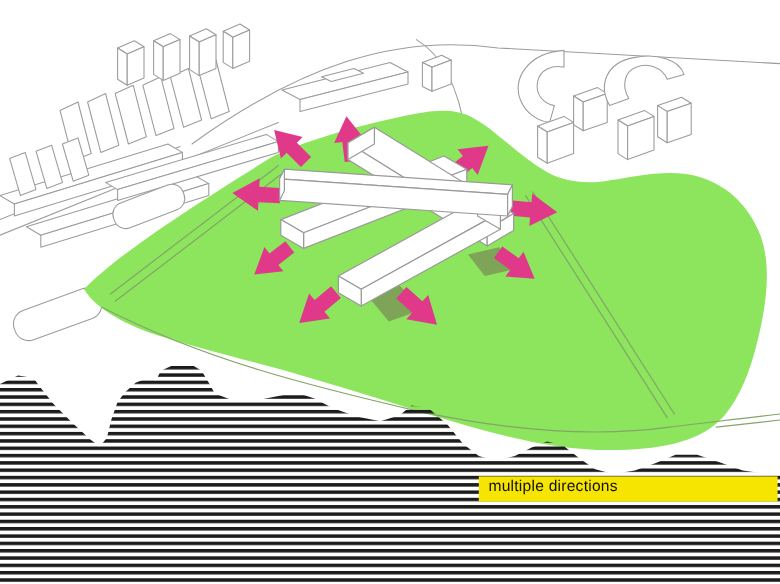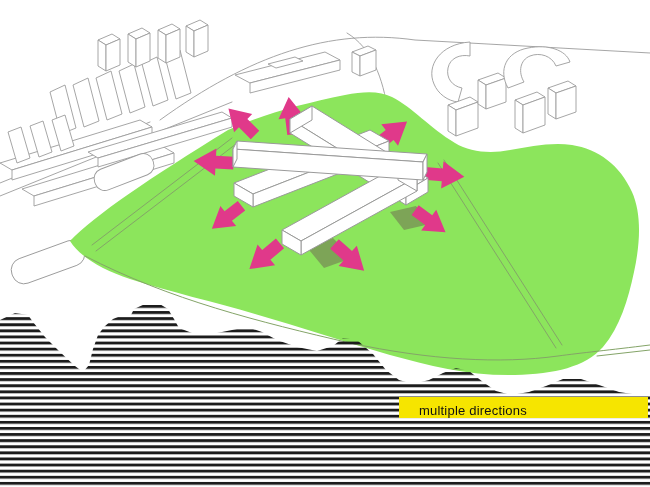--- a/index.html
+++ b/index.html
@@ -18,22 +18,22 @@
   .wire{fill:#fff;stroke:var(--wireframe-gray);stroke-width:0.9;stroke-linejoin:round;}
   .wireline{fill:none;stroke:var(--wireframe-gray);stroke-width:0.9;stroke-linejoin:round;stroke-linecap:round;}
   .site{fill:var(--site-green);stroke:none;}
   .road{fill:none;stroke:#84A468;stroke-width:1;stroke-linecap:round;}
   .bar{fill:var(--bar-white);stroke:#9A9A9A;stroke-width:1;stroke-linejoin:round;}
   .shadow{fill:var(--shadow-olive);stroke:none;}
   .arrow{fill:var(--arrow-magenta);stroke:none;}
   .sea{fill:url(#hstripes);stroke:none;}
   #direction-label{
     position:absolute;left:399px;top:397px;width:249px;height:21px;
-    background:var(--label-yellow);display:flex;align-items:flex-end;
-    box-sizing:border-box;padding-left:20px;z-index:5;
+    background:var(--label-yellow);display:flex;align-items:flex-start;
+    box-sizing:border-box;padding-left:8px;z-index:5;
   }
   #direction-label span{font-size:13px;color:#111;letter-spacing:0.2px;}
 </style>
 </head>
 <body>
 
 <div id="stage">
   <svg id="scene" width="650" height="487" viewBox="0 0 650 487">
     <defs>
       <pattern id="hstripes" width="10" height="6.1" patternUnits="userSpaceOnUse">

